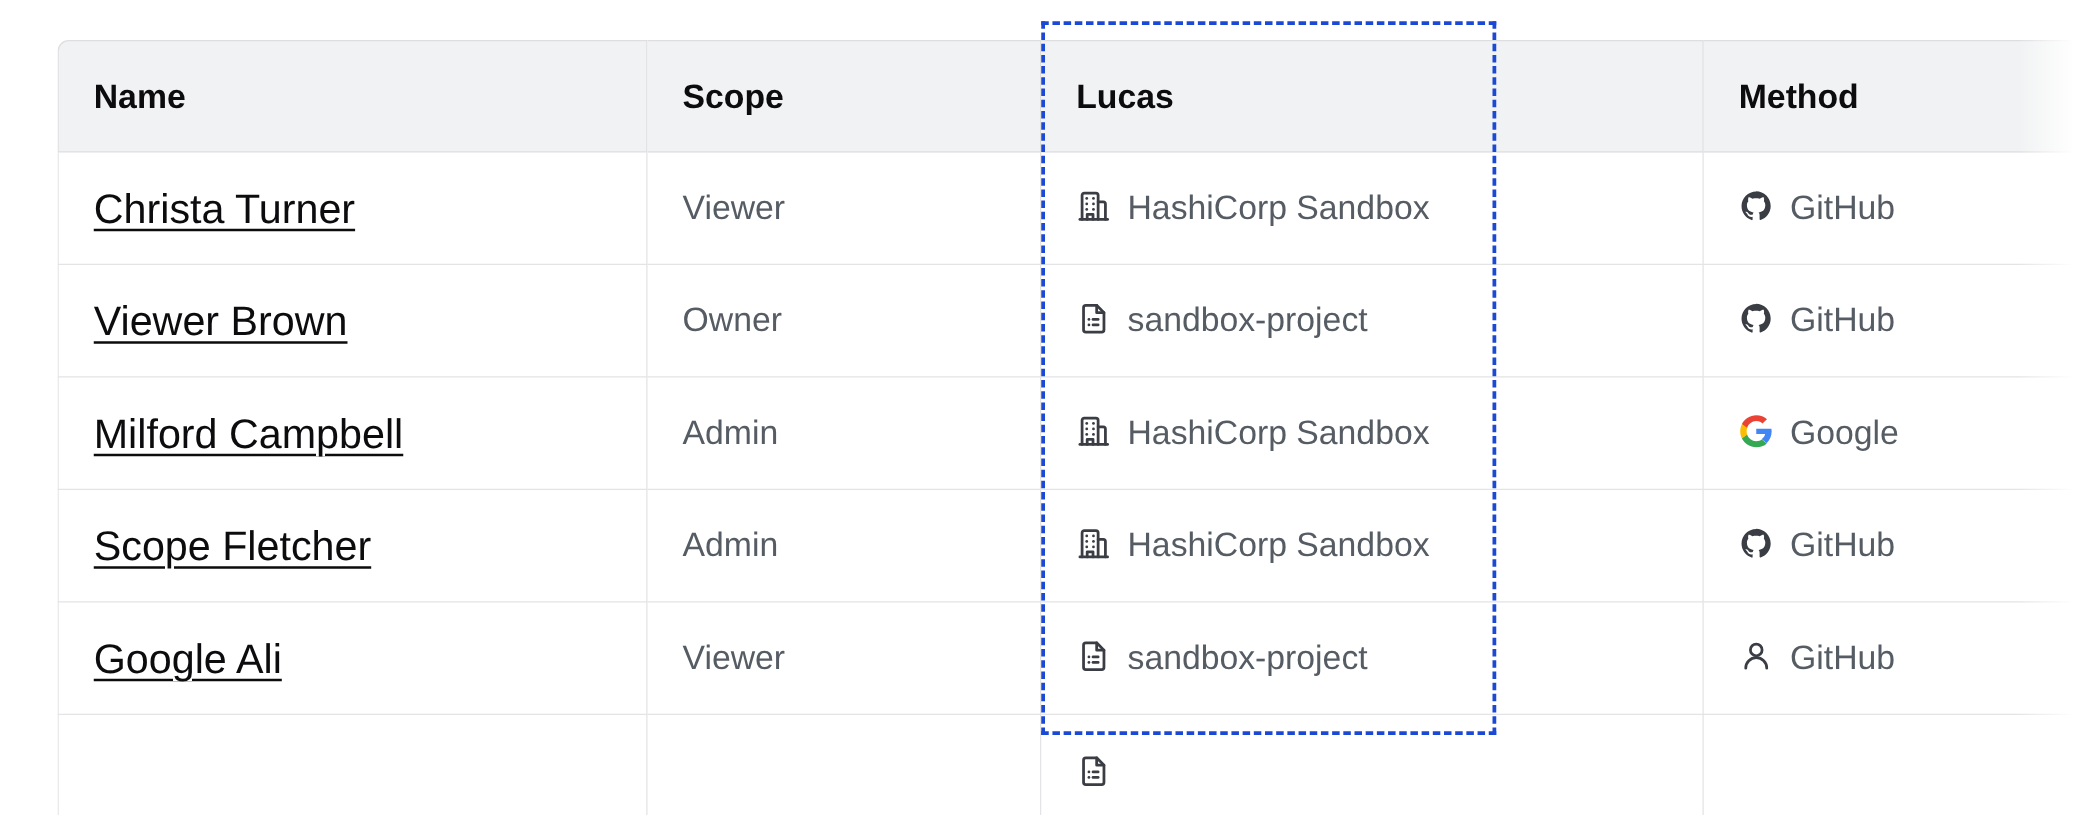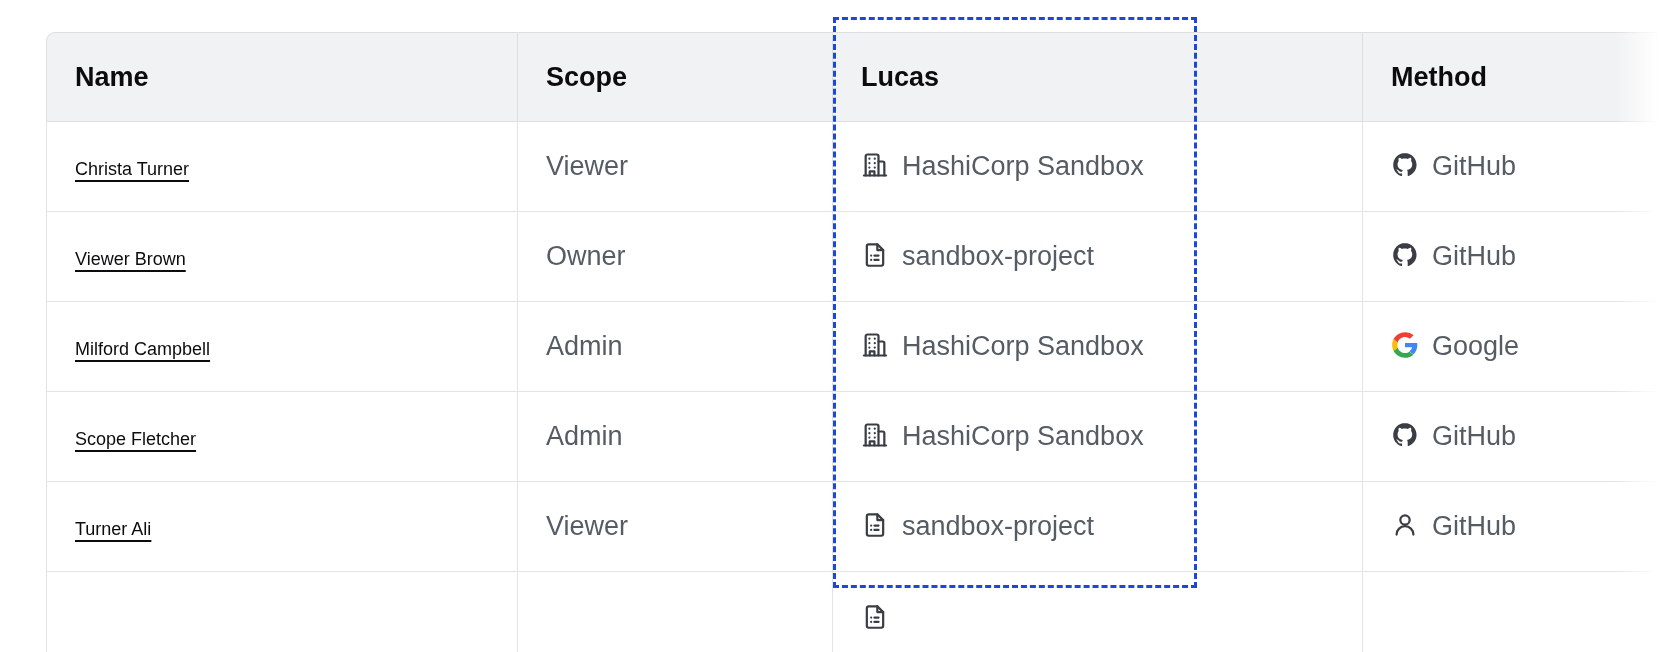--- a/index.html
+++ b/index.html
@@ -62,21 +62,21 @@
   col.c-role   { width: 315px; }
   col.c-scope  { width: 530px; }
   col.c-method { width: 463px; }
 
   .name-link {
     color: #0C0C0E;
     text-decoration: underline;
     text-decoration-thickness: 2px;
     text-underline-offset: 5px;
     cursor: pointer;
-    font-size: 18px;
+    font-size: 33px;
   }
 
   .cell-flex {
     display: flex;
     align-items: flex-start;
     gap: 13px;
   }
   .cell-flex svg { display: block; flex: 0 0 auto; }
 
   
@@ -260,21 +260,21 @@
                   <path d="M12 1.8C6.4 1.8 1.9 6.3 1.9 11.9c0 4.5 2.9 8.3 6.9 9.6.5.1.7-.2.7-.5v-1.8c-2.8.6-3.4-1.3-3.4-1.3-.5-1.2-1.1-1.5-1.1-1.5-.9-.6.1-.6.1-.6 1 .1 1.5 1 1.5 1 .9 1.5 2.4 1.1 3 .8.1-.7.4-1.1.6-1.4-2.2-.2-4.6-1.1-4.6-5 0-1.1.4-2 1-2.7-.1-.3-.4-1.3.1-2.7 0 0 .8-.3 2.7 1 .8-.2 1.7-.3 2.5-.3s1.7.1 2.5.3c1.9-1.3 2.7-1 2.7-1 .5 1.4.2 2.4.1 2.7.6.7 1 1.6 1 2.7 0 3.9-2.4 4.8-4.6 5 .4.3.7.9.7 1.9v2.8c0 .3.2.6.7.5 4-1.3 6.9-5.1 6.9-9.6 0-5.6-4.5-10.1-10.1-10.1z"></path>
                 </svg>
               </span>
               <span>GitHub</span>
             </div>
           </td>
         </tr>
 
         <tr>
           <td>
-            <span class="name-link">Turner Ali</span>
+            <span class="name-link">Google Ali</span>
           </td>
           <td>Viewer</td>
           <td>
             <div class="cell-flex">
               <span>
                 <svg width="28" height="28" viewBox="0 0 24 24" fill="none" stroke="#3B3D45" stroke-width="1.9" stroke-linecap="round" stroke-linejoin="round">
                   <path d="M14 2.8H6.6A1.6 1.6 0 0 0 5 4.4v15.2a1.6 1.6 0 0 0 1.6 1.6h10.8a1.6 1.6 0 0 0 1.6-1.6V7.8z"></path>
                   <path d="M14 2.8v5h5"></path>
                   <path d="M11.5 12.5H15"></path>
                   <path d="M11.5 16.2H15"></path>

